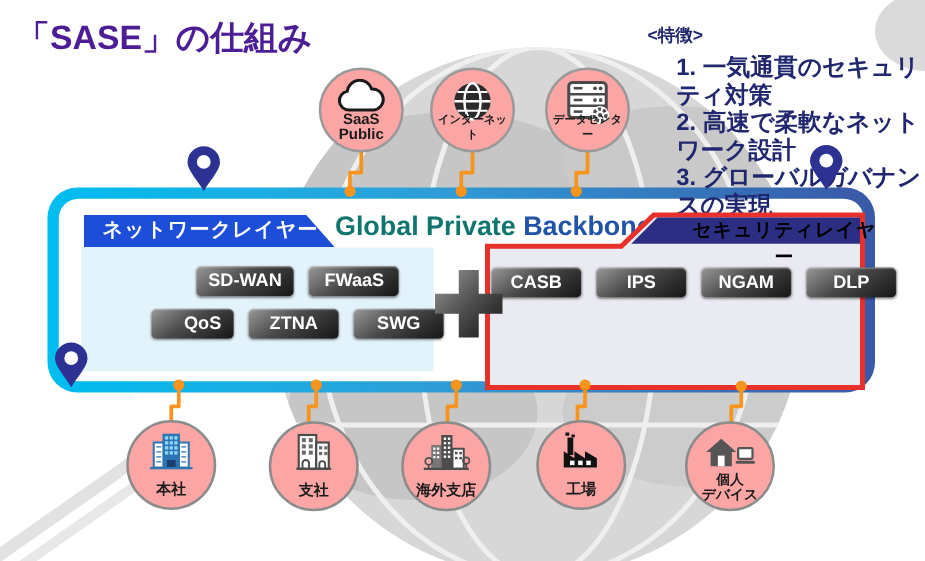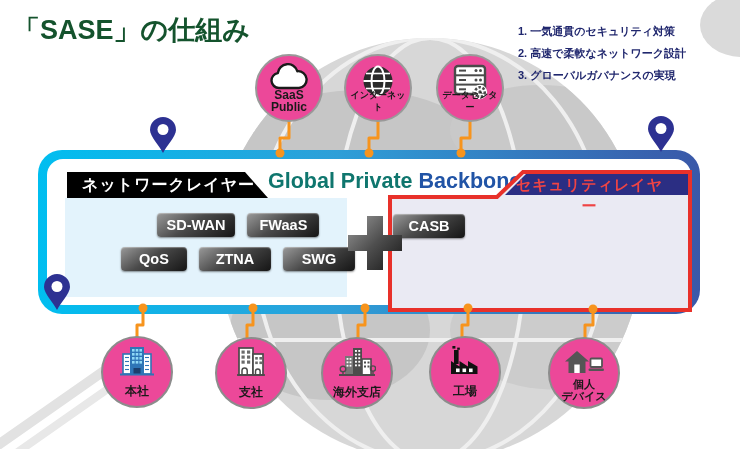--- a/index.html
+++ b/index.html
@@ -4,65 +4,65 @@
 <style>
   html,body{margin:0;padding:0;}
   body{font-family:"Liberation Sans","DejaVu Sans",sans-serif;background:#fff;}
   #app{position:relative;width:740px;height:449px;overflow:hidden;background:#fff;}
   .abs{position:absolute;}
 
   
   #globe{position:absolute;left:0;top:0;z-index:0;}
 
   
-  .title{left:13px;top:12px;font-size:27px;font-weight:bold;color:#14532d;letter-spacing:0px;z-index:2;}
+  .title{left:13px;top:12px;font-size:27px;font-weight:bold;color:#4c1d95;letter-spacing:0px;z-index:2;}
   .subtitle{left:20px;top:56px;width:230px;font-size:11px;font-weight:bold;color:#111;
             line-height:15.5px;white-space:pre-line;z-index:2;}
 
   
   .features{left:518px;top:20px;width:220px;color:#20276e;z-index:2;}
   .features .f-head{font-size:14px;font-weight:bold;margin-bottom:6px;}
-  .features .f-item{font-size:11px;font-weight:bold;line-height:22px;}
+  .features .f-item{font-size:19px;font-weight:bold;line-height:22px;margin-left:23px;}
 
   
   .mainbox{left:38px;top:150px;width:662px;height:164px;border-radius:24px;
            background:linear-gradient(90deg,#00bef0 0%,#2e9fd8 45%,#3a58a8 100%);z-index:1;}
   .mainbox-inner{position:absolute;left:9px;top:9px;right:9px;bottom:9px;background:#fff;border-radius:16px;}
 
   
-  .net-tab{left:67px;top:172px;width:201px;height:26px;background:#000000;z-index:2;
+  .net-tab{left:67px;top:172px;width:201px;height:26px;background:#1d4ed8;z-index:2;
            clip-path:polygon(0 0,178px 0,100% 100%,0 100%);
            color:#fff;font-size:16px;font-weight:bold;line-height:26px;padding-left:15px;
            box-sizing:border-box;letter-spacing:1px;}
   .net-panel{left:65px;top:198px;width:282px;height:99px;background:#e3f3fc;z-index:2;
              display:flex;flex-direction:column;align-items:center;gap:10px;padding-top:15px;box-sizing:border-box;padding-left:40px;}
   .btn-row{display:flex;gap:12px;transform:translateX(12px);}
   .chip{height:24px;line-height:24px;min-width:72px;padding:0 10px;border-radius:4px;text-align:center;
         background:linear-gradient(145deg,#9a9a9a 0%,#4a4a4a 45%,#151515 100%);
         color:#fff;font-weight:bold;font-size:14.5px;box-sizing:border-box;
         box-shadow:inset 0 1px 1px rgba(255,255,255,.35),0 1px 2px rgba(0,0,0,.45);}
 
   
   .backbone-label{left:268px;top:169px;width:248px;text-align:center;font-size:21.5px;font-weight:bold;z-index:2;white-space:nowrap;}
   .backbone-label .w1{color:#0f766e;}
   .backbone-label .w2{color:#2154a6;}
 
   
   #sec-shape{left:385px;top:163px;z-index:2;}
-  .sec-tab-label{left:512px;top:174px;width:155px;height:22px;text-align:center;color:#ef4444;
+  .sec-tab-label{left:550px;top:174px;width:155px;height:22px;text-align:center;color:#000000;
                  font-size:15px;font-weight:bold;line-height:21px;z-index:3;letter-spacing:1px;}
   .sec-rows{left:393px;top:205px;width:294px;display:flex;align-items:flex-start;
             gap:12px;padding-top:9px;z-index:3;}
 
   #plus{left:347px;top:215px;z-index:3;}
   #connectors{left:0;top:0;z-index:3;pointer-events:none;}
   #pins{left:0;top:0;z-index:6;pointer-events:none;}
 
   
-  .node{border-radius:50%;background:#ec4899;z-index:4;box-sizing:border-box;}
+  .node{border-radius:50%;background:#fca5a5;z-index:4;box-sizing:border-box;}
   .node-top{width:68px;height:68px;border:2px solid #999;}
   .node-bot{width:72px;height:72px;border:2px solid #8c8c8c;}
   .node .icon{position:absolute;left:0;right:0;top:7px;display:flex;justify-content:center;}
   .node .node-label{position:absolute;left:0;right:0;bottom:7px;text-align:center;font-weight:bold;
                     color:#1a1a1a;white-space:pre-line;line-height:12px;}
   .lbl-12{font-size:12px;}
   .lbl-9{font-size:9px;}
   .node-bot .node-label{font-size:12px;bottom:9px;margin-top:33px;}
   .node-bot .node-label.two{bottom:5px;font-size:11px;line-height:12px;}
 </style>
@@ -92,53 +92,59 @@
     <ellipse cx="742" cy="25" rx="42" ry="32" fill="#dadada"></ellipse>
     <g transform="rotate(-35 60 420)">
       <rect x="-40" y="400" width="200" height="10" rx="5" fill="#e2e2e2"></rect>
       <rect x="-60" y="418" width="220" height="8" rx="4" fill="#e8e8e8"></rect>
     </g>
   </svg>
 
   <div class="abs title">「SASE」の仕組み</div>
 
   <div class="abs features">
+    <div class="f-head">&lt;特徴&gt;</div>
     <div class="f-item">1. 一気通貫のセキュリティ対策</div>
     <div class="f-item">2. 高速で柔軟なネットワーク設計</div>
     <div class="f-item">3. グローバルガバナンスの実現</div>
   </div>
 
   <div class="abs mainbox">
     <div class="mainbox-inner"></div>
   </div>
 
   <div class="abs net-tab">ネットワークレイヤー</div>
   <div class="abs backbone-label">
     <span class="w1">Global Private </span><span class="w2">Backbone</span>
   </div>
   <div class="abs net-panel">
     <div class="btn-row">
       <div class="chip">SD-WAN</div>
       <div class="chip">FWaaS</div>
     </div>
     <div class="btn-row">
-      <div class="chip" style="min-width:66px;">QoS</div>
+      <div class="chip" style="min-width:66px;text-align:right;">QoS</div>
       <div class="chip">ZTNA</div>
       <div class="chip">SWG</div>
     </div>
   </div>
 
   <svg id="sec-shape" class="abs" width="315" height="157" viewBox="0 0 315 157">
     <path d="M5 34 L112 34 L138 9 L305 9 L305 147 L5 147 Z" fill="#eaeaf3" stroke="#e8312a" stroke-width="4" stroke-linejoin="miter"></path>
     <path d="M120 32 L141 11 L303 11 L303 32 Z" fill="#2b2e83"></path>
   </svg>
   <div class="abs sec-tab-label">セキュリティレイヤー</div>
   <div class="abs sec-rows">
     <div class="btn-row" style="transform:none;">
       <div class="chip">CASB</div>
+      <div class="chip">IPS</div>
+    </div>
+    <div class="btn-row" style="transform:none;">
+      <div class="chip">NGAM</div>
+      <div class="chip">DLP</div>
     </div>
   </div>
 
   <svg id="plus" class="abs" width="56" height="56" viewBox="0 0 56 56">
     <defs>
       <linearGradient id="plusGrad" x1="0" y1="0" x2="1" y2="1">
         <stop offset="0" stop-color="#9a9a9a"></stop>
           <stop offset="0.5" stop-color="#4f4f4f"></stop>
           <stop offset="1" stop-color="#161616"></stop>
       </linearGradient>

